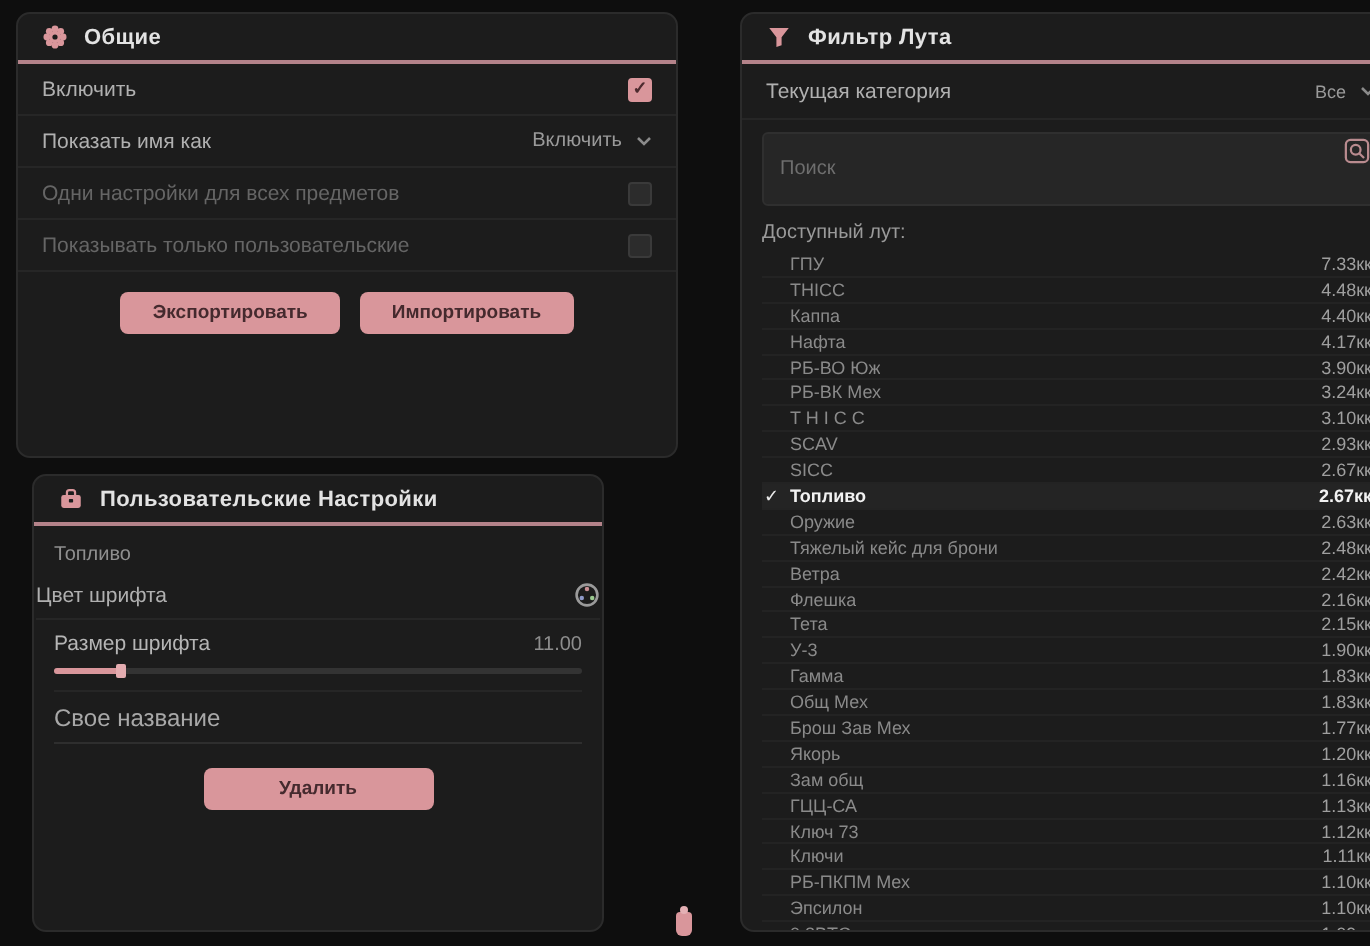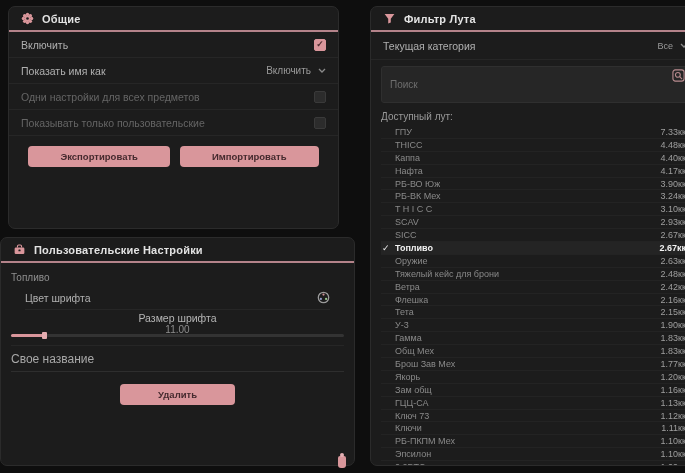--- a/index.html
+++ b/index.html
@@ -11,21 +11,21 @@
     position:relative;
   }
   .panel {
     position:absolute;
     background:#1c1c1c;
     border:1px solid #2b2b2b;
     border-radius:7px;
     overflow:hidden;
   }
   #panel-general  { left:8px;   top:6px;   width:331px; height:223px; }
-  #panel-user     { left:0;   top:237px; width:355px; height:229px; }
+  #panel-user     { left:16px;   top:237px; width:286px; height:229px; }
   #panel-filter   { left:348px; top:6px;   width:331px; height:460px;margin-left:22px; }
 
   .panel-header {
     height:25px;
     display:flex; align-items:center; gap:8px;
     padding:0 12px;
     border-bottom:2px solid #b4838a;
   }
   .panel-title { font-size:11px; font-weight:bold; color:#e3e3e3; letter-spacing:.2px; }
   .hicon { width:13px; height:13px; flex:0 0 auto; }
@@ -51,30 +51,30 @@
   .checkbox.checked .mark { display:block; }
 
   .dropdown { display:flex; align-items:center; gap:7px; color:#9a9a9a; font-size:10px; cursor:pointer; }
   .chev { width:8px; height:5px; }
 
   .btn-row { display:flex; justify-content:center; gap:10px; padding:10px 0 6px 0; }
   .pink-btn {
     background:#d9969b; color:#452a2e;
     border:none; border-radius:4px;
     font-family:inherit; font-size:9.5px; font-weight:bold;
-    padding:5px 32px; cursor:pointer;
+    padding:5px 16px; cursor:pointer;
   }
 
   
   .group-label { font-size:10px; color:#8f8f8f; padding:9px 10px 3px 10px; }
-  .us-row { margin:0 24px; height:24px; display:flex; align-items:center; justify-content:space-between;
+  .us-row { margin:0 1px; height:24px; display:flex; align-items:center; justify-content:space-between;
             border-bottom:1px solid #262626; font-size:10.5px; }
   .us-row .lbl { color:#b0b0b0; }
   .slider-block { margin:0 10px; padding-top:2px; border-bottom:1px solid #262626; padding-bottom:8px; }
-  .slider-head { height:20px; display:flex; align-items:center; justify-content:space-between; font-size:10.5px;flex-direction:column; }
+  .slider-head { height:20px; display:flex; align-items:center; justify-content:space-between; font-size:10.5px; }
   .size-value { color:#8d8d8d; font-size:10px; }
   .slider-track { position:relative; height:3px; background:#333; border-radius:2px; margin-top:2px; }
   .slider-fill { position:absolute; left:0; top:0; height:3px; width:34px; background:#d9969b; border-radius:2px; }
   .slider-thumb { position:absolute; left:31px; top:-2px; width:5px; height:7px; background:#e4acb0; border-radius:1px; }
   .input-row { margin:0 10px; height:26px; display:flex; align-items:center;
                border-bottom:1px solid #2e2e2e; font-size:12px; color:#a8a8a8; }
   .delete-wrap { display:flex; justify-content:center; padding-top:12px; }
 
   
   .search-wrap { margin:6px 10px 0 10px; position:relative; }

